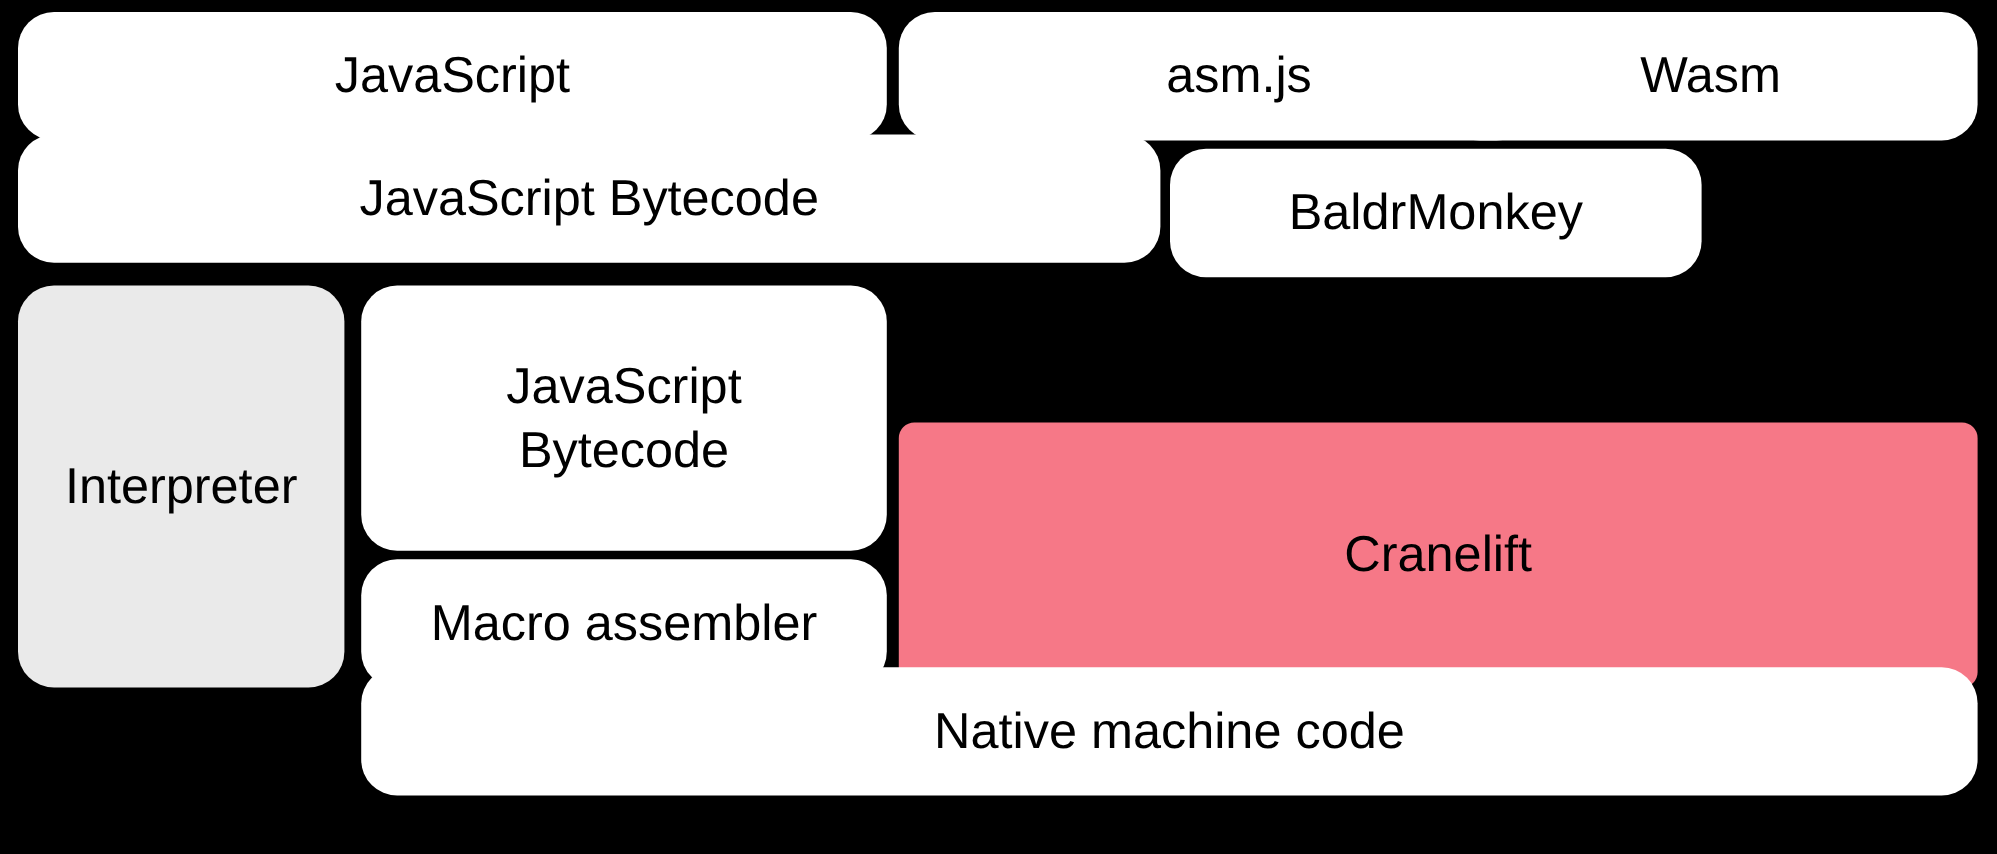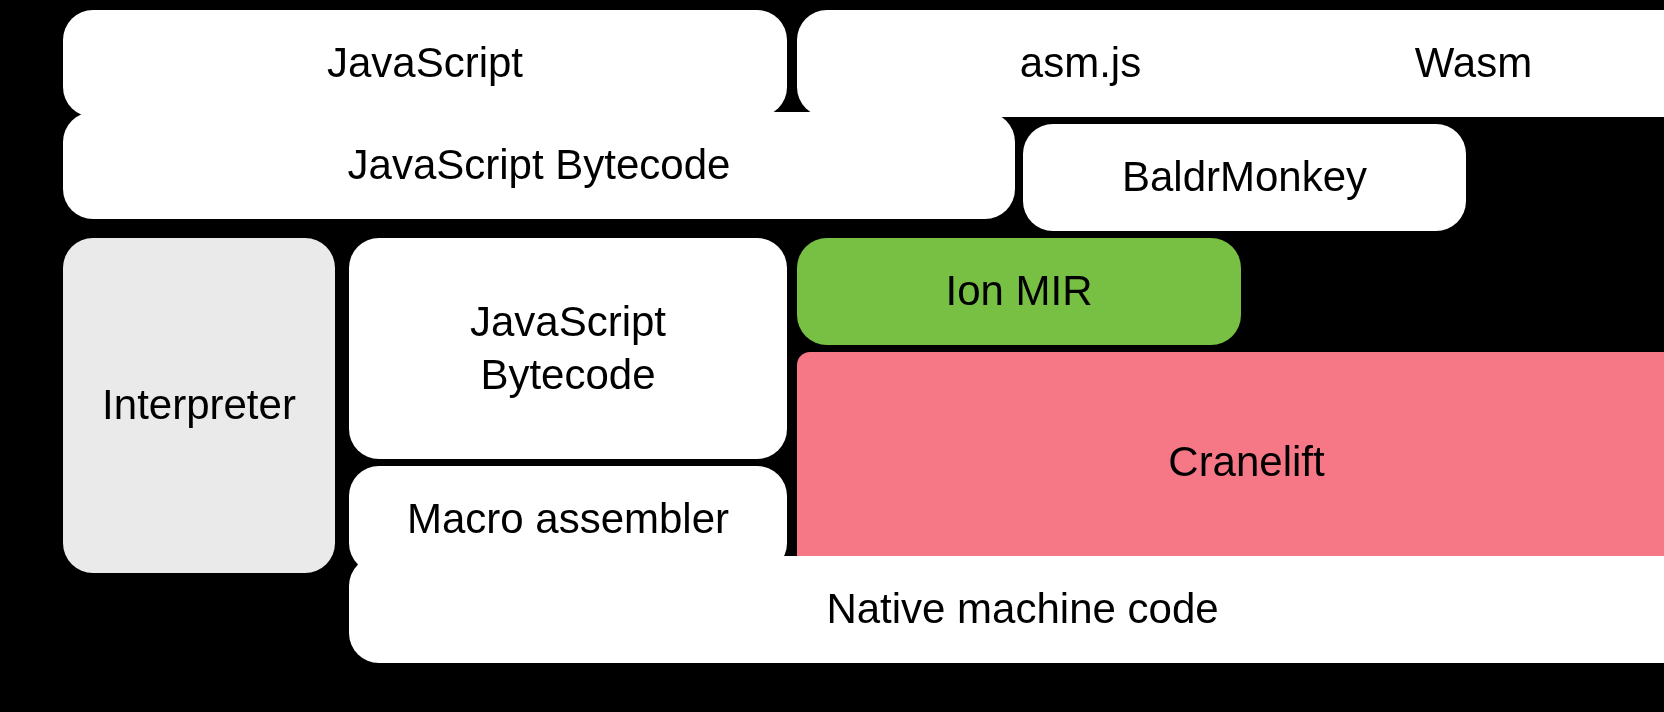--- a/index.html
+++ b/index.html
@@ -15,21 +15,20 @@
     overflow: hidden;
     font-family: "Liberation Sans", "DejaVu Sans", sans-serif;
   }
   .node {
     position: absolute;
     border-radius: 30px;
     display: flex;
     align-items: center;
     justify-content: center;
     box-sizing: border-box;
-    margin-left: 48px;
   }
   .node .label {
     font-size: 42px;
     line-height: 1.25;
     color: #000000;
     text-align: center;
     white-space: nowrap;
   }
   .node .label.wrap {
     white-space: normal;
@@ -58,23 +57,20 @@
     </div>
     <div class="node fill-white" style="left: 975px; top: 124px; width: 443px; height: 107px;">
       <div class="label">BaldrMonkey</div>
     </div>
     <div class="node fill-gray" style="left: 15px; top: 238px; width: 272px; height: 335px;">
       <div class="label">Interpreter</div>
     </div>
     <div class="node fill-white" style="left: 301px; top: 238px; width: 438px; height: 221px;">
       <div class="label wrap">JavaScript Bytecode</div>
     </div>
-    <div class="node fill-green" style="left: 749px; top: 238px; width: 444px; height: 107px;">
-      <div class="label">Ion MIR</div>
-    </div>
     <div class="node fill-pink" style="left: 749px; top: 352px; width: 899px; height: 221px; border-radius: 13px;">
       <div class="label">Cranelift</div>
     </div>
     <div class="node fill-white" style="left: 301px; top: 466px; width: 438px; height: 107px;">
       <div class="label">Macro assembler</div>
     </div>
     <div class="node fill-white" style="left: 301px; top: 556px; width: 1347px; height: 107px;">
       <div class="label">Native machine code</div>
     </div>
   </div>

